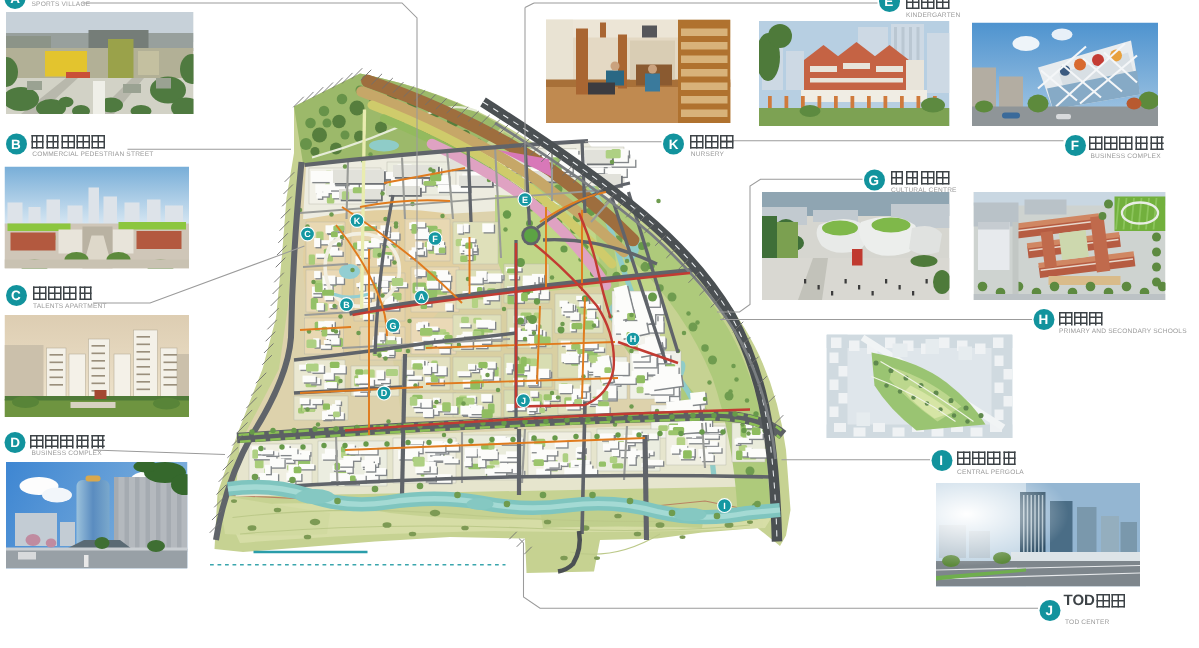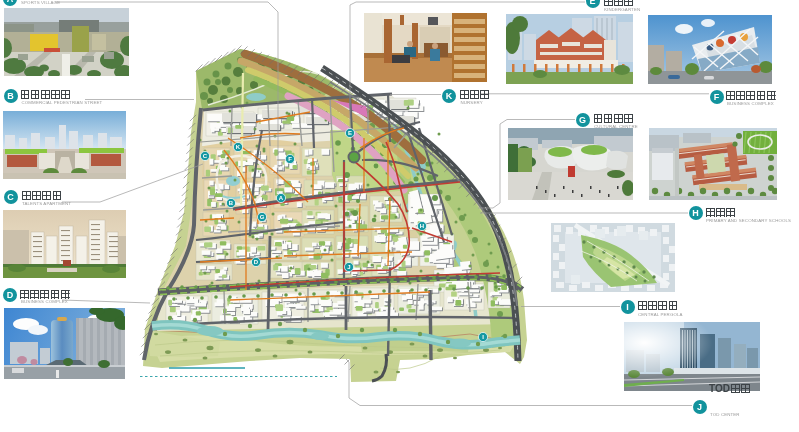--- a/index.html
+++ b/index.html
@@ -2768,20 +2768,20 @@
         <i class="zh"></i>
         <i class="zh"></i>
         <i class="zh"></i>
         <i class="zh"></i>
       </span>
   <span class="sub" style="left:638px;top:311.5px">CENTRAL PERGOLA</span>
 </div>
 
 <div class="lbl" style="left:0;top:0">
   <span class="circ" style="left:692.5px;top:399.5px">J</span>
-  <span class="tt" style="left:709px;top:383px">
+  <span class="tt" style="left:709px;top:395px">
         <span class="lat">TOD</span>
         <i class="zh"></i>
         <i class="zh"></i>
       </span>
   <span class="sub" style="left:710px;top:411.5px">TOD CENTER</span>
 </div>
 
 </div>
 </body></html>

